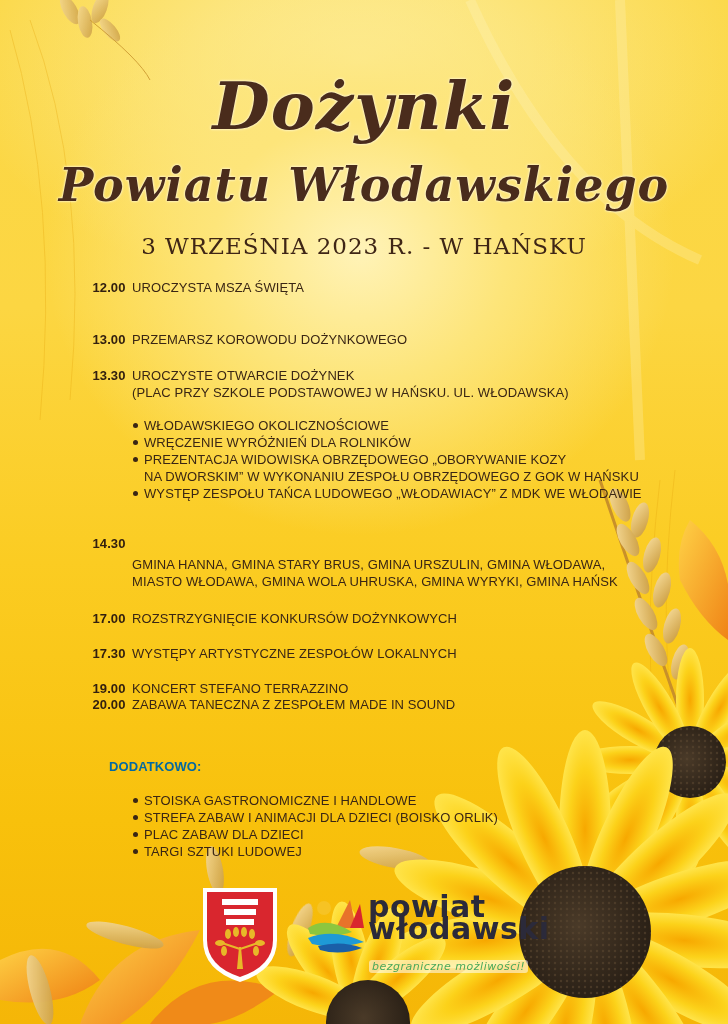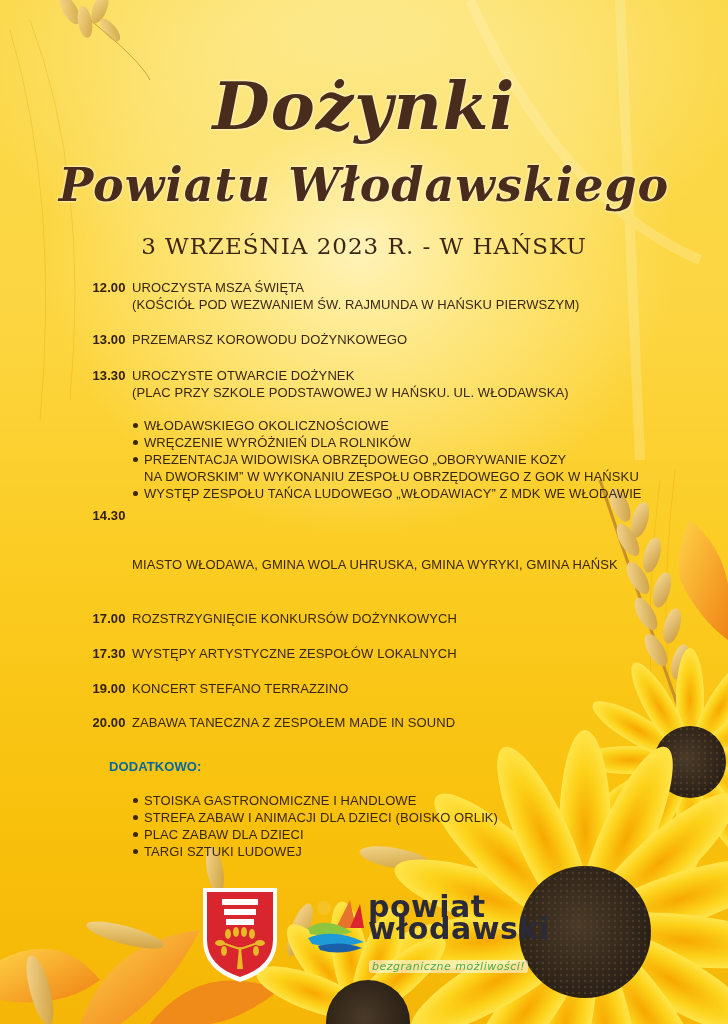--- a/index.html
+++ b/index.html
@@ -202,21 +202,20 @@
 <h1 class="title-1">Dożynki</h1>
 <h2 class="title-2">Powiatu Włodawskiego</h2>
 <div class="subtitle">3 WRZEŚNIA 2023 R. - W HAŃSKU</div>
 
 <div class="schedule">
 
   <div class="ev" style="top:0px">
     <span class="time">12.00</span>
     <span class="desc">
       <span style="display:block">UROCZYSTA MSZA ŚWIĘTA</span>
-      <span style="display:block">(KOŚCIÓŁ POD WEZWANIEM ŚW. RAJMUNDA W HAŃSKU PIERWSZYM)</span>
     </span>
   </div>
 
   <div class="ev" style="top:52px">
     <span class="time">13.00</span>
     <span class="desc">PRZEMARSZ KOROWODU DOŻYNKOWEGO</span>
   </div>
 
   <div class="ev" style="top:88px">
     <span class="time">13.30</span>
@@ -229,44 +228,45 @@
   <ul class="bullets" style="top:138px">
     <li>WŁODAWSKIEGO OKOLICZNOŚCIOWE</li>
     <li>WRĘCZENIE WYRÓŻNIEŃ DLA ROLNIKÓW</li>
     <li>
       <span>PREZENTACJA WIDOWISKA OBRZĘDOWEGO „OBORYWANIE KOZY</span>
       <span class="cont">NA DWORSKIM” W WYKONANIU ZESPOŁU OBRZĘDOWEGO Z GOK W HAŃSKU</span>
     </li>
     <li>WYSTĘP ZESPOŁU TAŃCA LUDOWEGO „WŁODAWIACY” Z MDK WE WŁODAWIE</li>
   </ul>
 
-  <div class="ev" style="top:228px">
+  <div class="ev" style="top:256px">
     <span class="time">14.30</span>
   </div>
 
   <div class="gminy" style="top:277px">
+    <span style="display:block">GMINA HANNA, GMINA STARY BRUS, GMINA URSZULIN, GMINA WŁODAWA,</span>
     <span style="display:block">MIASTO WŁODAWA, GMINA WOLA UHRUSKA, GMINA WYRYKI, GMINA HAŃSK</span>
   </div>
 
   <div class="ev" style="top:331px">
     <span class="time">17.00</span>
     <span class="desc">ROZSTRZYGNIĘCIE KONKURSÓW DOŻYNKOWYCH</span>
   </div>
 
   <div class="ev" style="top:366px">
     <span class="time">17.30</span>
     <span class="desc">WYSTĘPY ARTYSTYCZNE ZESPOŁÓW LOKALNYCH</span>
   </div>
 
   <div class="ev" style="top:401px">
     <span class="time">19.00</span>
     <span class="desc">KONCERT STEFANO TERRAZZINO</span>
   </div>
 
-  <div class="ev" style="top:435px">
+  <div class="ev" style="top:417px">
     <span class="time">20.00</span>
     <span class="desc">ZABAWA TANECZNA Z ZESPOŁEM MADE IN SOUND</span>
   </div>
 
   <div class="extra-head" style="top:479px">DODATKOWO:</div>
 
   <ul class="extra-list" style="top:513px">
     <li>STOISKA GASTRONOMICZNE I HANDLOWE</li>
     <li>STREFA ZABAW I ANIMACJI DLA DZIECI (BOISKO ORLIK)</li>
     <li>PLAC ZABAW DLA DZIECI</li>

